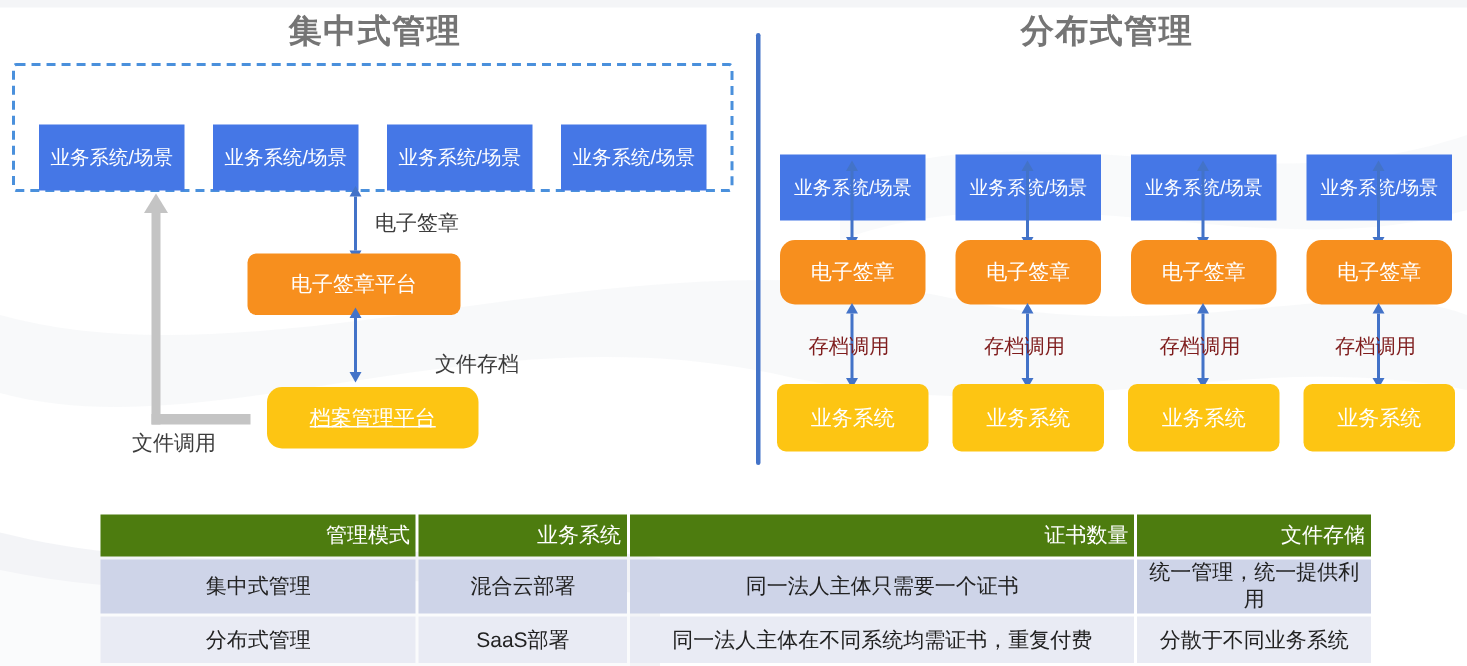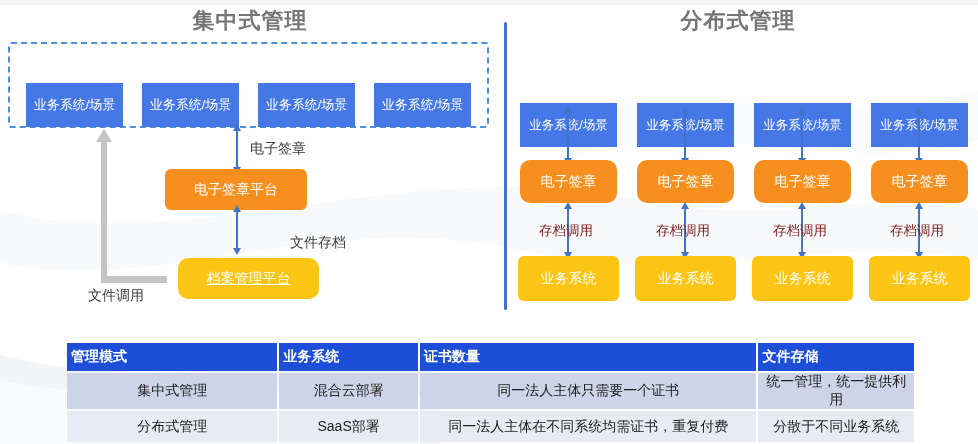--- a/index.html
+++ b/index.html
@@ -84,22 +84,22 @@
 
   
   .cmp-table {
     position:absolute; left:65px; top:341px; width:851px;
     border-collapse:separate; border-spacing:2px;
     font-size:14px; table-layout:fixed;
   }
   .cmp-table col.c0 { width:25%; } .cmp-table col.c1 { width:16.5%; }
   .cmp-table col.c2 { width:40%; } .cmp-table col.c3 { width:18.5%; }
   .cmp-table th {
-    background:#1d4ed8; color:#ffffff; font-weight:700;
-    height:28px; text-align:left; padding:0 4px;
+    background:#4d7c0f; color:#ffffff; font-weight:400;
+    height:28px; text-align:right; padding:0 4px;
   }
   .cmp-table td { height:31px; text-align:center; color:#222222; padding:0 4px; }
   .cmp-table tr.row-0 td { background:#ced4e8; }
   .cmp-table tr.row-1 td { background:#e9ebf4; }
 </style>
 </head>
 <body>
 
 <div class="stage">
 

